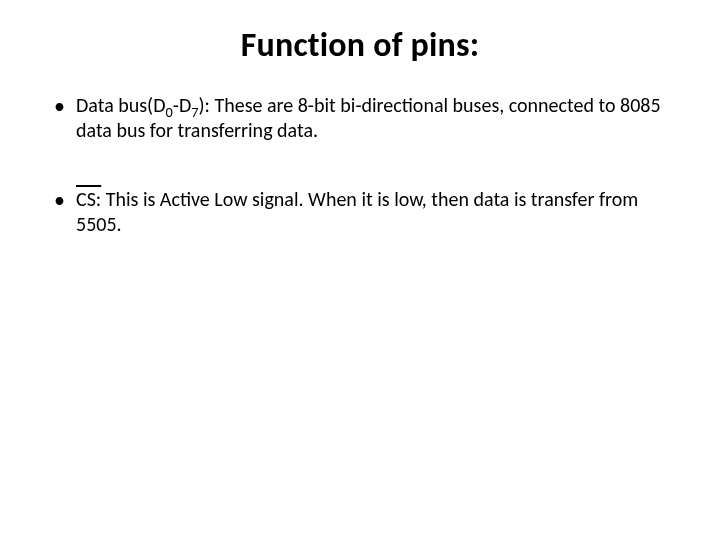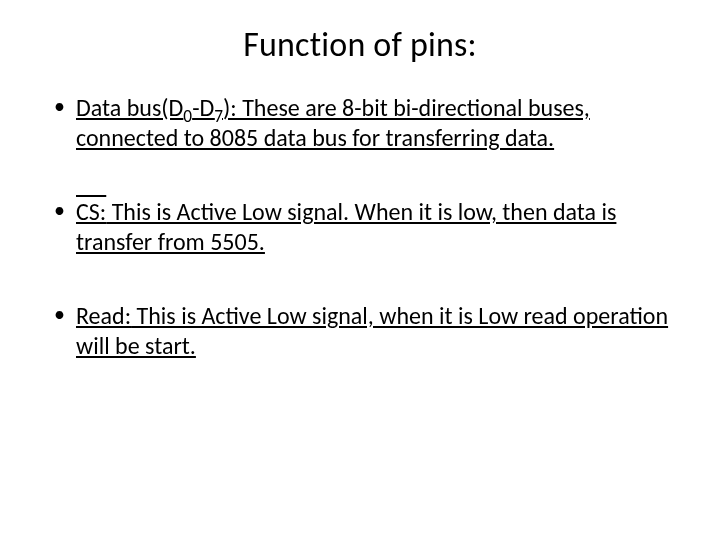--- a/index.html
+++ b/index.html
@@ -12,34 +12,33 @@
     overflow: hidden;
   }
   .slide {
     width: 100%;
     height: 100%;
     padding: 24px 48px 24px 48px;
   }
   .title {
     font-size: 34px;
     text-align: center;
-    font-weight: 400;
+    font-weight: 700;
     margin-bottom: 28px;
     letter-spacing: 0.2px;
   }
   .bullets {
     list-style: none;
   }
   .bullet {
-    font-size: 24px;
+    font-size: 20px;
     line-height: 1.25;
     margin-bottom: 44px;
     position: relative;
     padding-left: 28px;
-    text-decoration: underline;
   }
   .bullet::before {
     content: "•";
     position: absolute;
     left: 6px;
     top: 0;
     font-size: 22px;
   }
   .sub { font-size: 0.72em; vertical-align: sub; line-height: 0; }
   .ul { text-decoration: underline; }
@@ -53,19 +52,16 @@
   <ul class="bullets">
 
     <li class="bullet">
       <span>Data bus(D</span><span class="sub">0</span><span>-D</span><span class="sub">7</span><span>): These are 8-bit bi-directional buses, connected to 8085 data bus for transferring data.</span>
     </li>
 
     <li class="bullet">
       <span class="ul ov">CS:</span><span> This is Active Low signal. When it is low, then data is transfer from 5505.</span>
     </li>
 
-    <li class="bullet">
-      <span class="ul">Read:</span><span> This is Active Low signal, when it is Low read operation will be start.</span>
-    </li>
 
 
   </ul>
 </div>
 
 </body></html>

